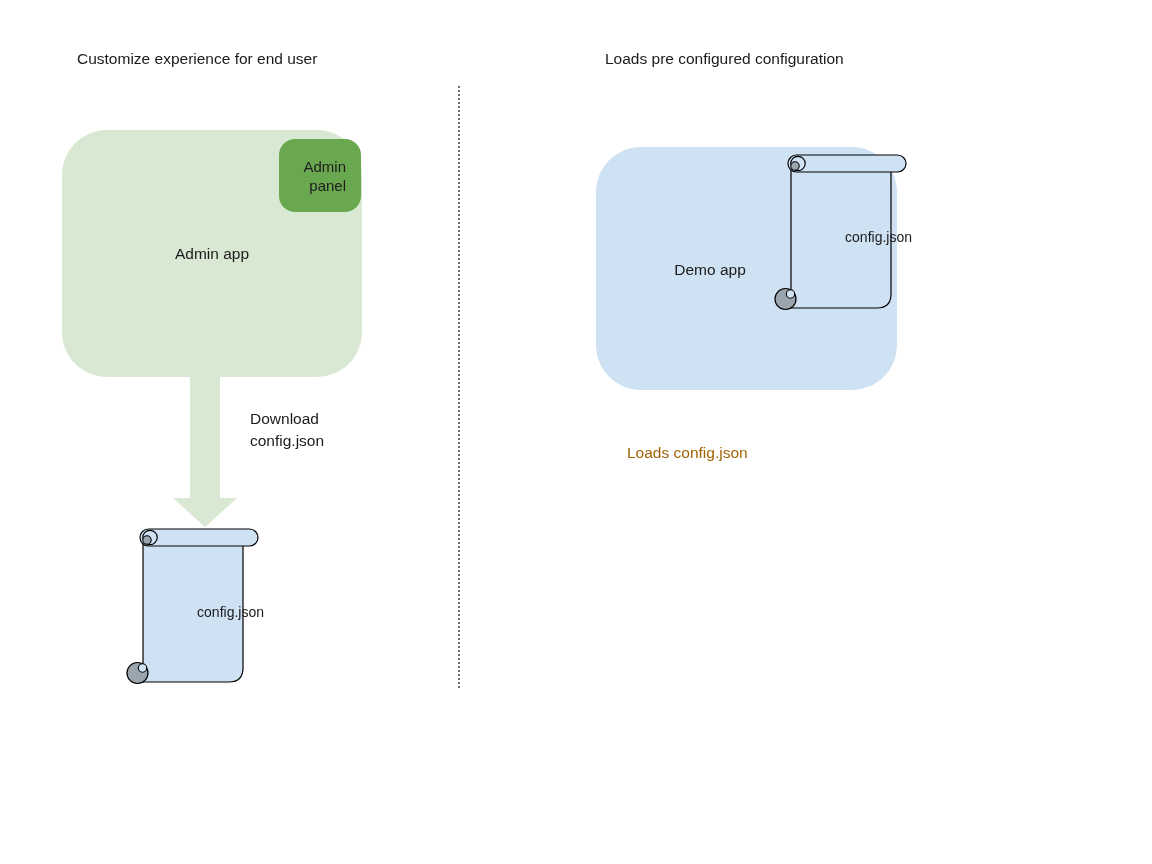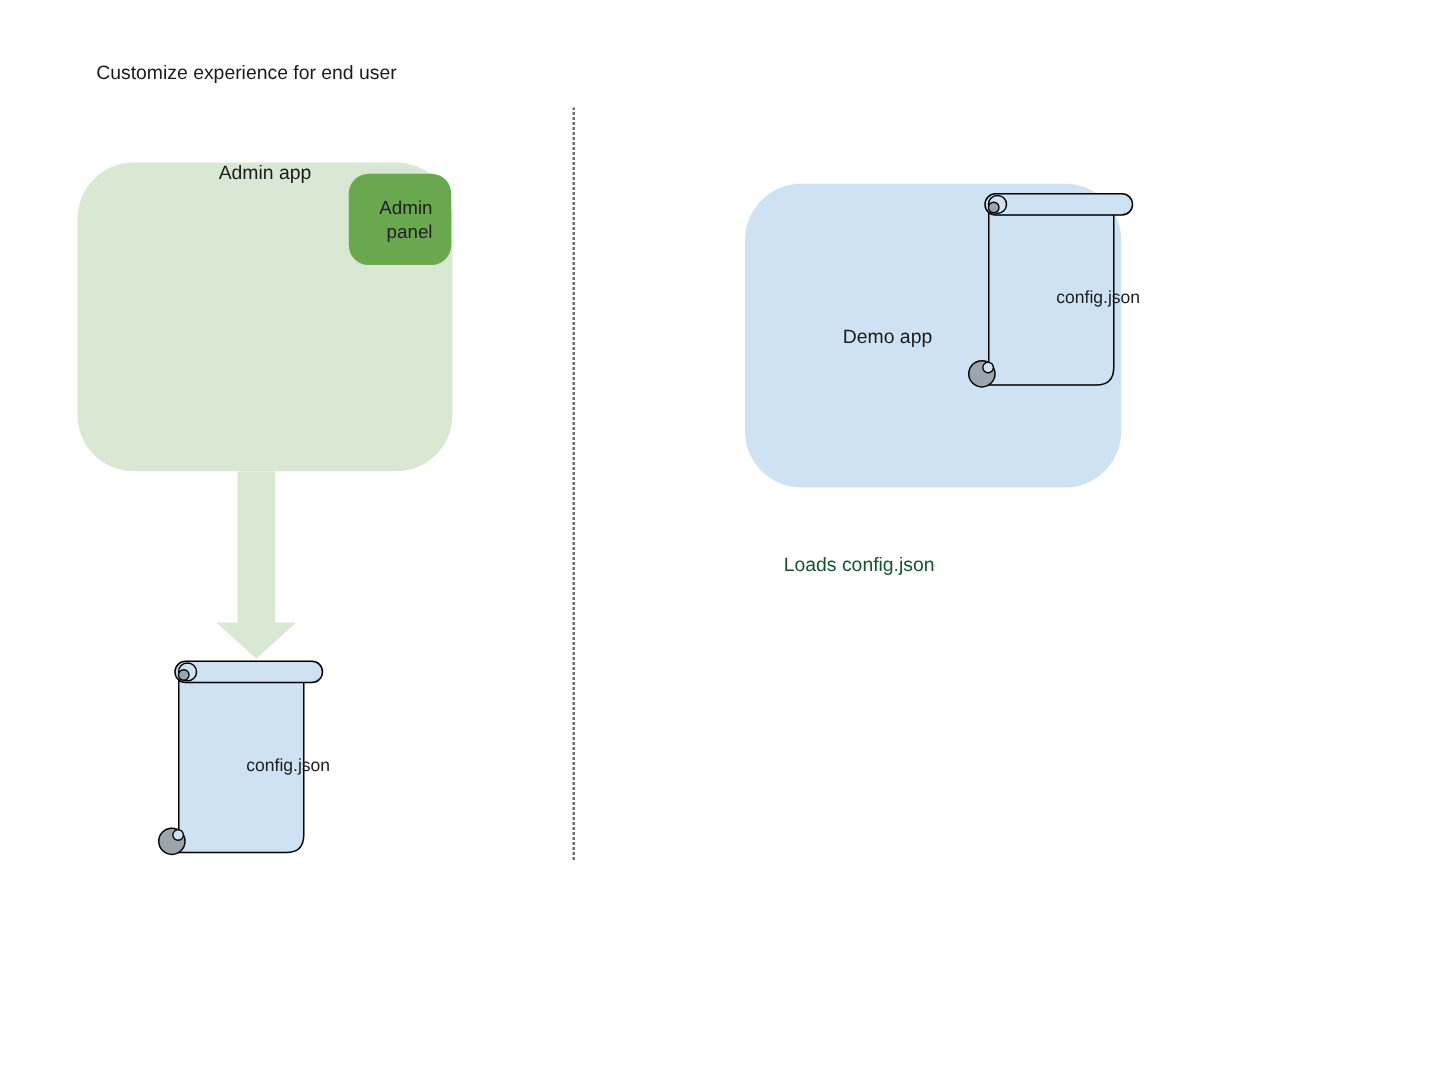--- a/index.html
+++ b/index.html
@@ -9,21 +9,21 @@
   }
   .title{
     position:absolute;font-size:15.5px;line-height:19px;color:#1a1a1a;white-space:nowrap;
   }
   .title-left{left:77px;top:49px;}
   .title-right{left:605px;top:49px;}
 
   .admin-app{
     position:absolute;left:62px;top:130px;width:300px;height:247px;
     background:#d9e8d3;border-radius:45px;
-    display:flex;justify-content:center;
+    display:flex;align-items:center;justify-content:center;
   }
   .admin-app-label{font-size:15.5px;color:#1b1b1b;}
 
   .admin-panel{
     position:absolute;left:279px;top:139px;width:82px;height:73px;
     background:#6aa84f;border-radius:16px;
     display:flex;align-items:center;justify-content:center;text-align:right;
   }
   .admin-panel-label{font-size:15px;line-height:19px;width:52px;color:#202020;}
 
@@ -51,21 +51,21 @@
   .scroll{position:absolute;width:140px;height:160px;}
   .scroll-left{left:124px;top:527px;}
   .scroll-right{left:772px;top:153px;}
   .scroll-label{
     position:absolute;width:140px;text-align:right;font-size:14px;color:#1b1b1b;
   }
   .scroll-label-left{left:124px;top:604px;}
   .scroll-label-right{left:772px;top:229px;}
 
   .caption-right{
-    position:absolute;left:627px;top:444px;font-size:15.5px;color:#14532d;white-space:nowrap;
+    position:absolute;left:627px;top:444px;font-size:15.5px;color:#a16207;white-space:nowrap;
   }
 </style>
 </head>
 <body>
 
 <div class="canvas">
 
   <div class="title title-left">Customize experience for end user</div>
 
   <div class="admin-app">
@@ -73,33 +73,35 @@
   </div>
 
   <div class="admin-panel">
     <span class="admin-panel-label">Admin panel</span>
   </div>
 
   <svg class="down-arrow" viewBox="0 0 80 152">
     <path d="M25 0 H55 V121 H72 L40 150 L8 121 H25 Z" fill="#d9e8d3"></path>
   </svg>
 
+  <div class="download-label">Download config.json</div>
 
   <svg class="scroll scroll-left" viewBox="0 0 140 160">
     <path d="M19 12 H119 V141 Q119 155 105 155 H19 Z" fill="#cfe2f3" stroke="#000000" stroke-width="1.2"></path>
     <circle cx="13.5" cy="146" r="10.5" fill="#9aa5ad" stroke="#000000" stroke-width="1.2"></circle>
     <circle cx="18.5" cy="141" r="4.2" fill="#cfe2f3" stroke="#000000" stroke-width="1.1"></circle>
     <rect x="16" y="2" width="118" height="17" rx="8.5" fill="#cfe2f3" stroke="#000000" stroke-width="1.2"></rect>
     <circle cx="26" cy="10.5" r="7.2" fill="#cfe2f3" stroke="#000000" stroke-width="1.2"></circle>
     <circle cx="23" cy="13" r="4.2" fill="#9aa5ad" stroke="#000000" stroke-width="1.1"></circle>
   </svg>
   <div class="scroll-label scroll-label-left">config.json</div>
 
   <div class="divider"></div>
 
+  <div class="title title-right">Loads pre configured configuration</div>
 
   <div class="demo-app"></div>
   <div class="demo-app-label">Demo app</div>
 
   <svg class="scroll scroll-right" viewBox="0 0 140 160">
     <path d="M19 12 H119 V141 Q119 155 105 155 H19 Z" fill="#cfe2f3" stroke="#000000" stroke-width="1.2"></path>
     <circle cx="13.5" cy="146" r="10.5" fill="#9aa5ad" stroke="#000000" stroke-width="1.2"></circle>
     <circle cx="18.5" cy="141" r="4.2" fill="#cfe2f3" stroke="#000000" stroke-width="1.1"></circle>
     <rect x="16" y="2" width="118" height="17" rx="8.5" fill="#cfe2f3" stroke="#000000" stroke-width="1.2"></rect>
     <circle cx="26" cy="10.5" r="7.2" fill="#cfe2f3" stroke="#000000" stroke-width="1.2"></circle>

